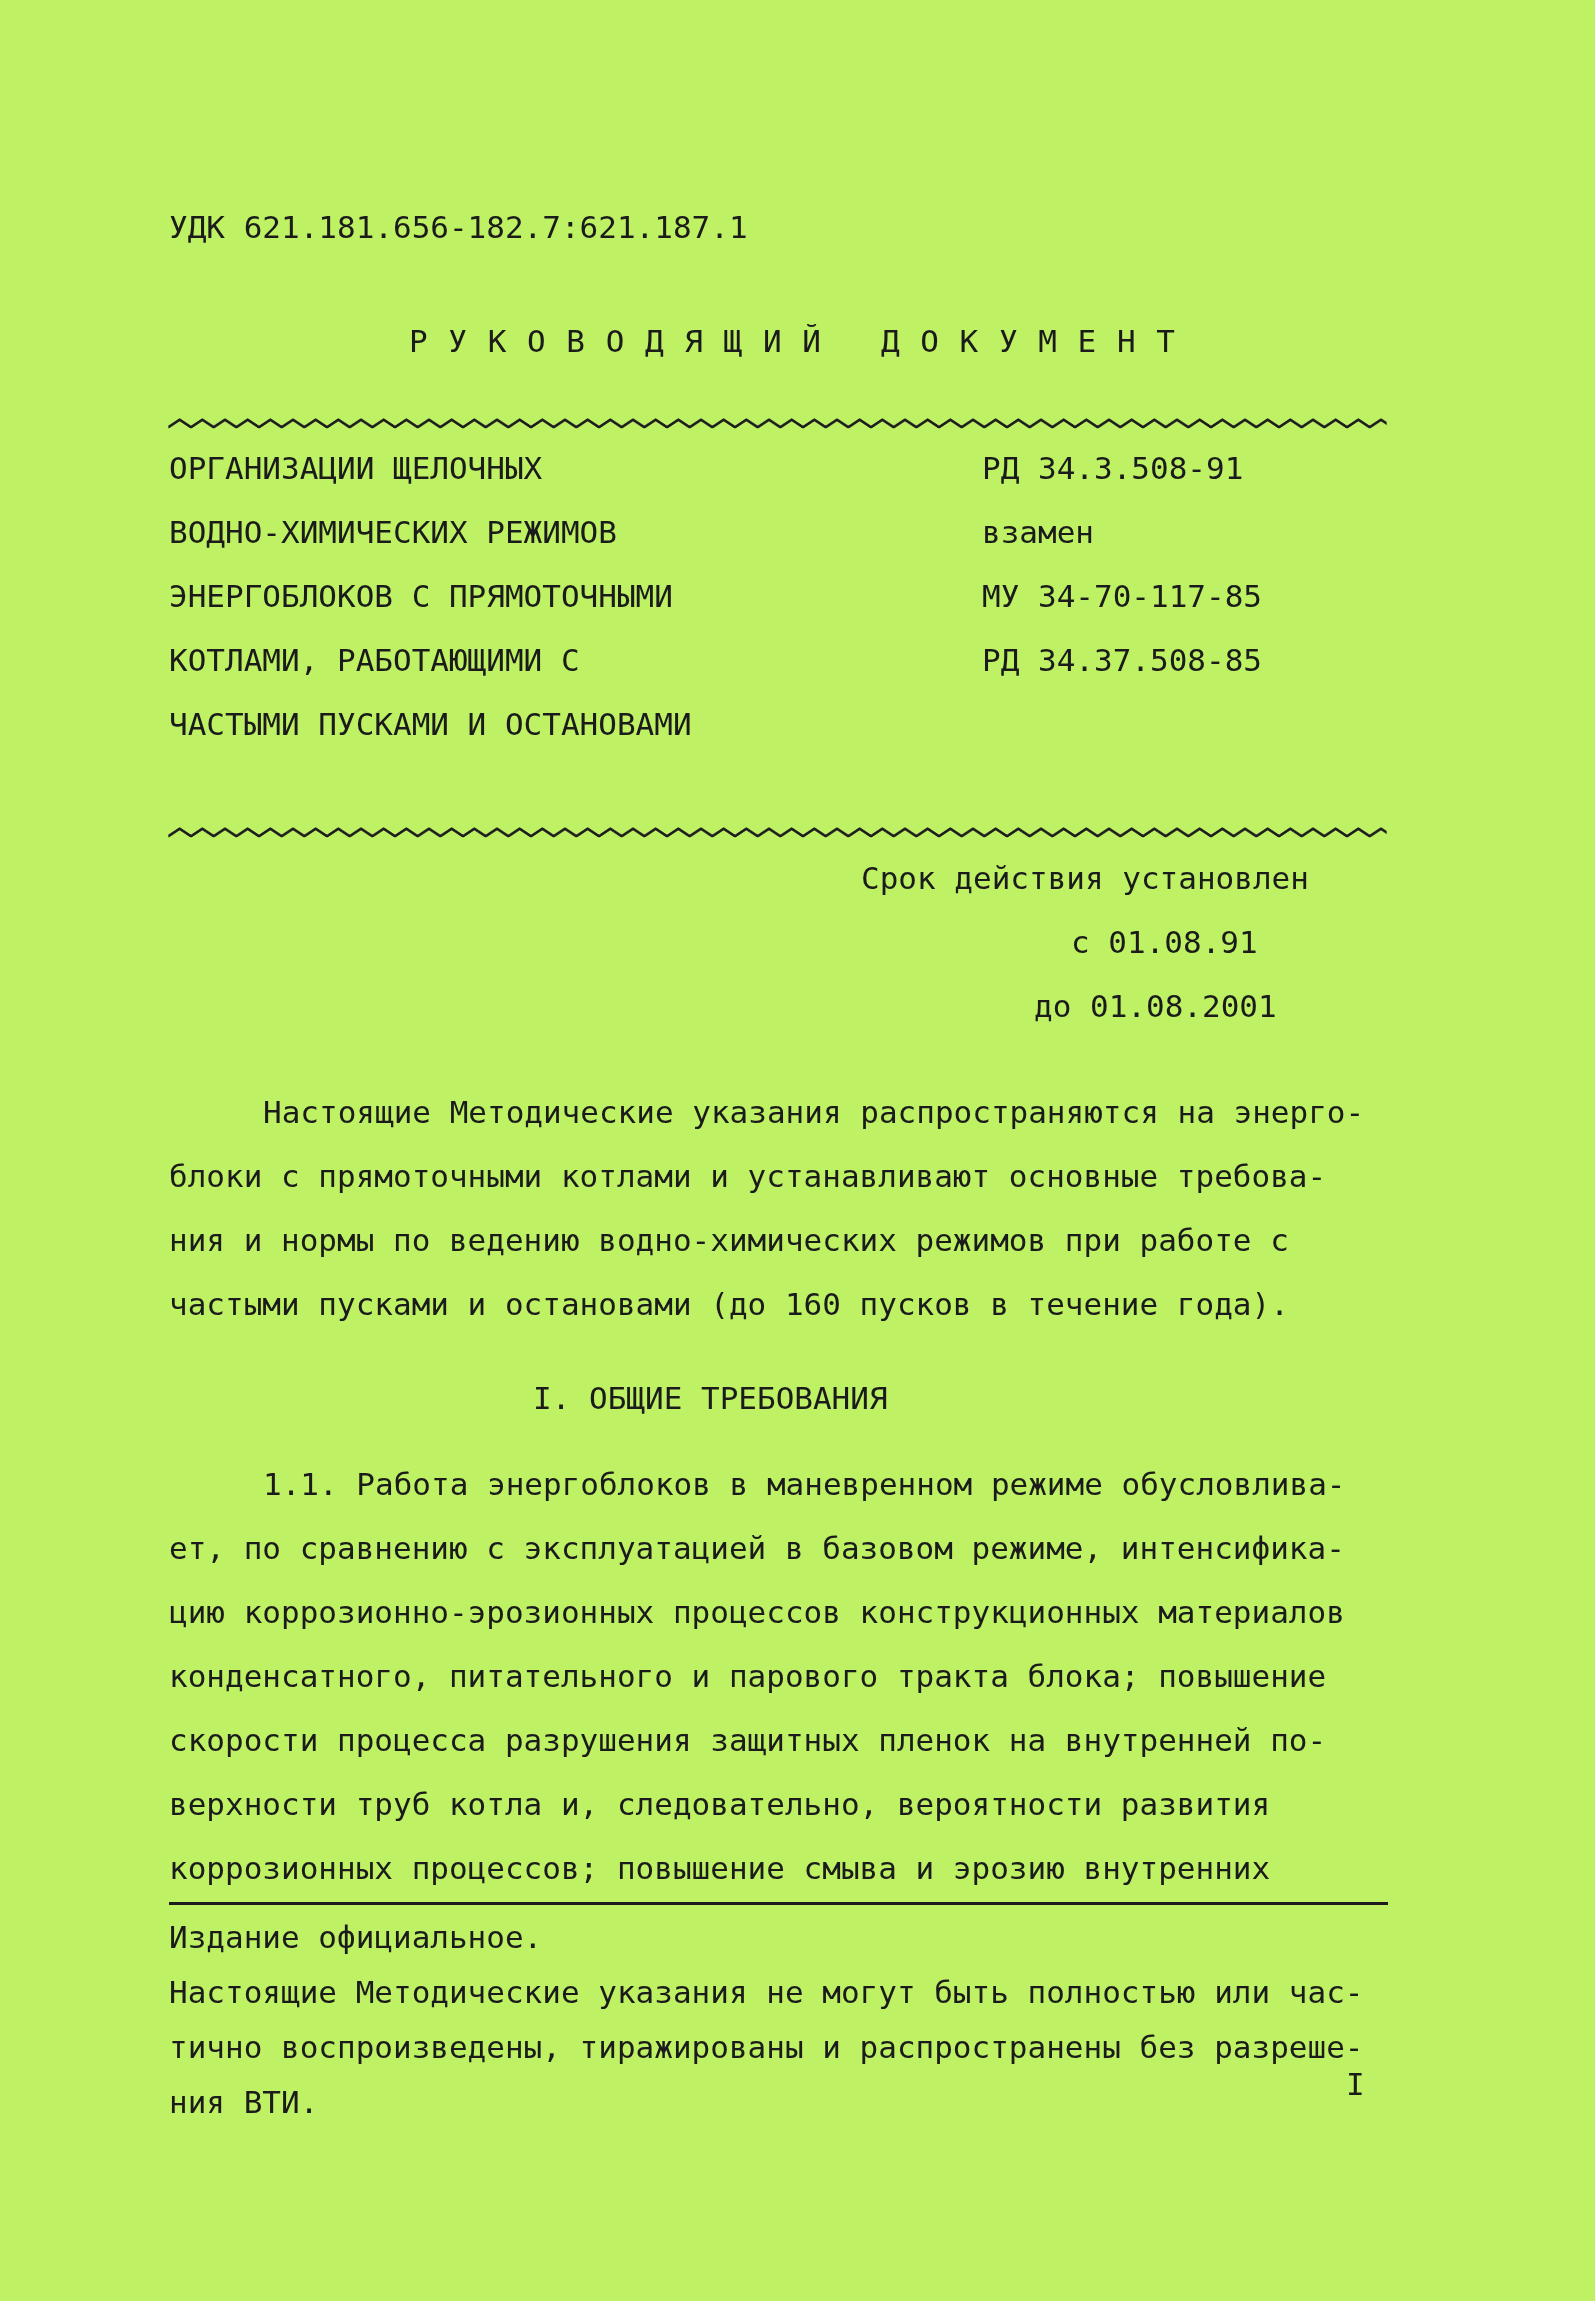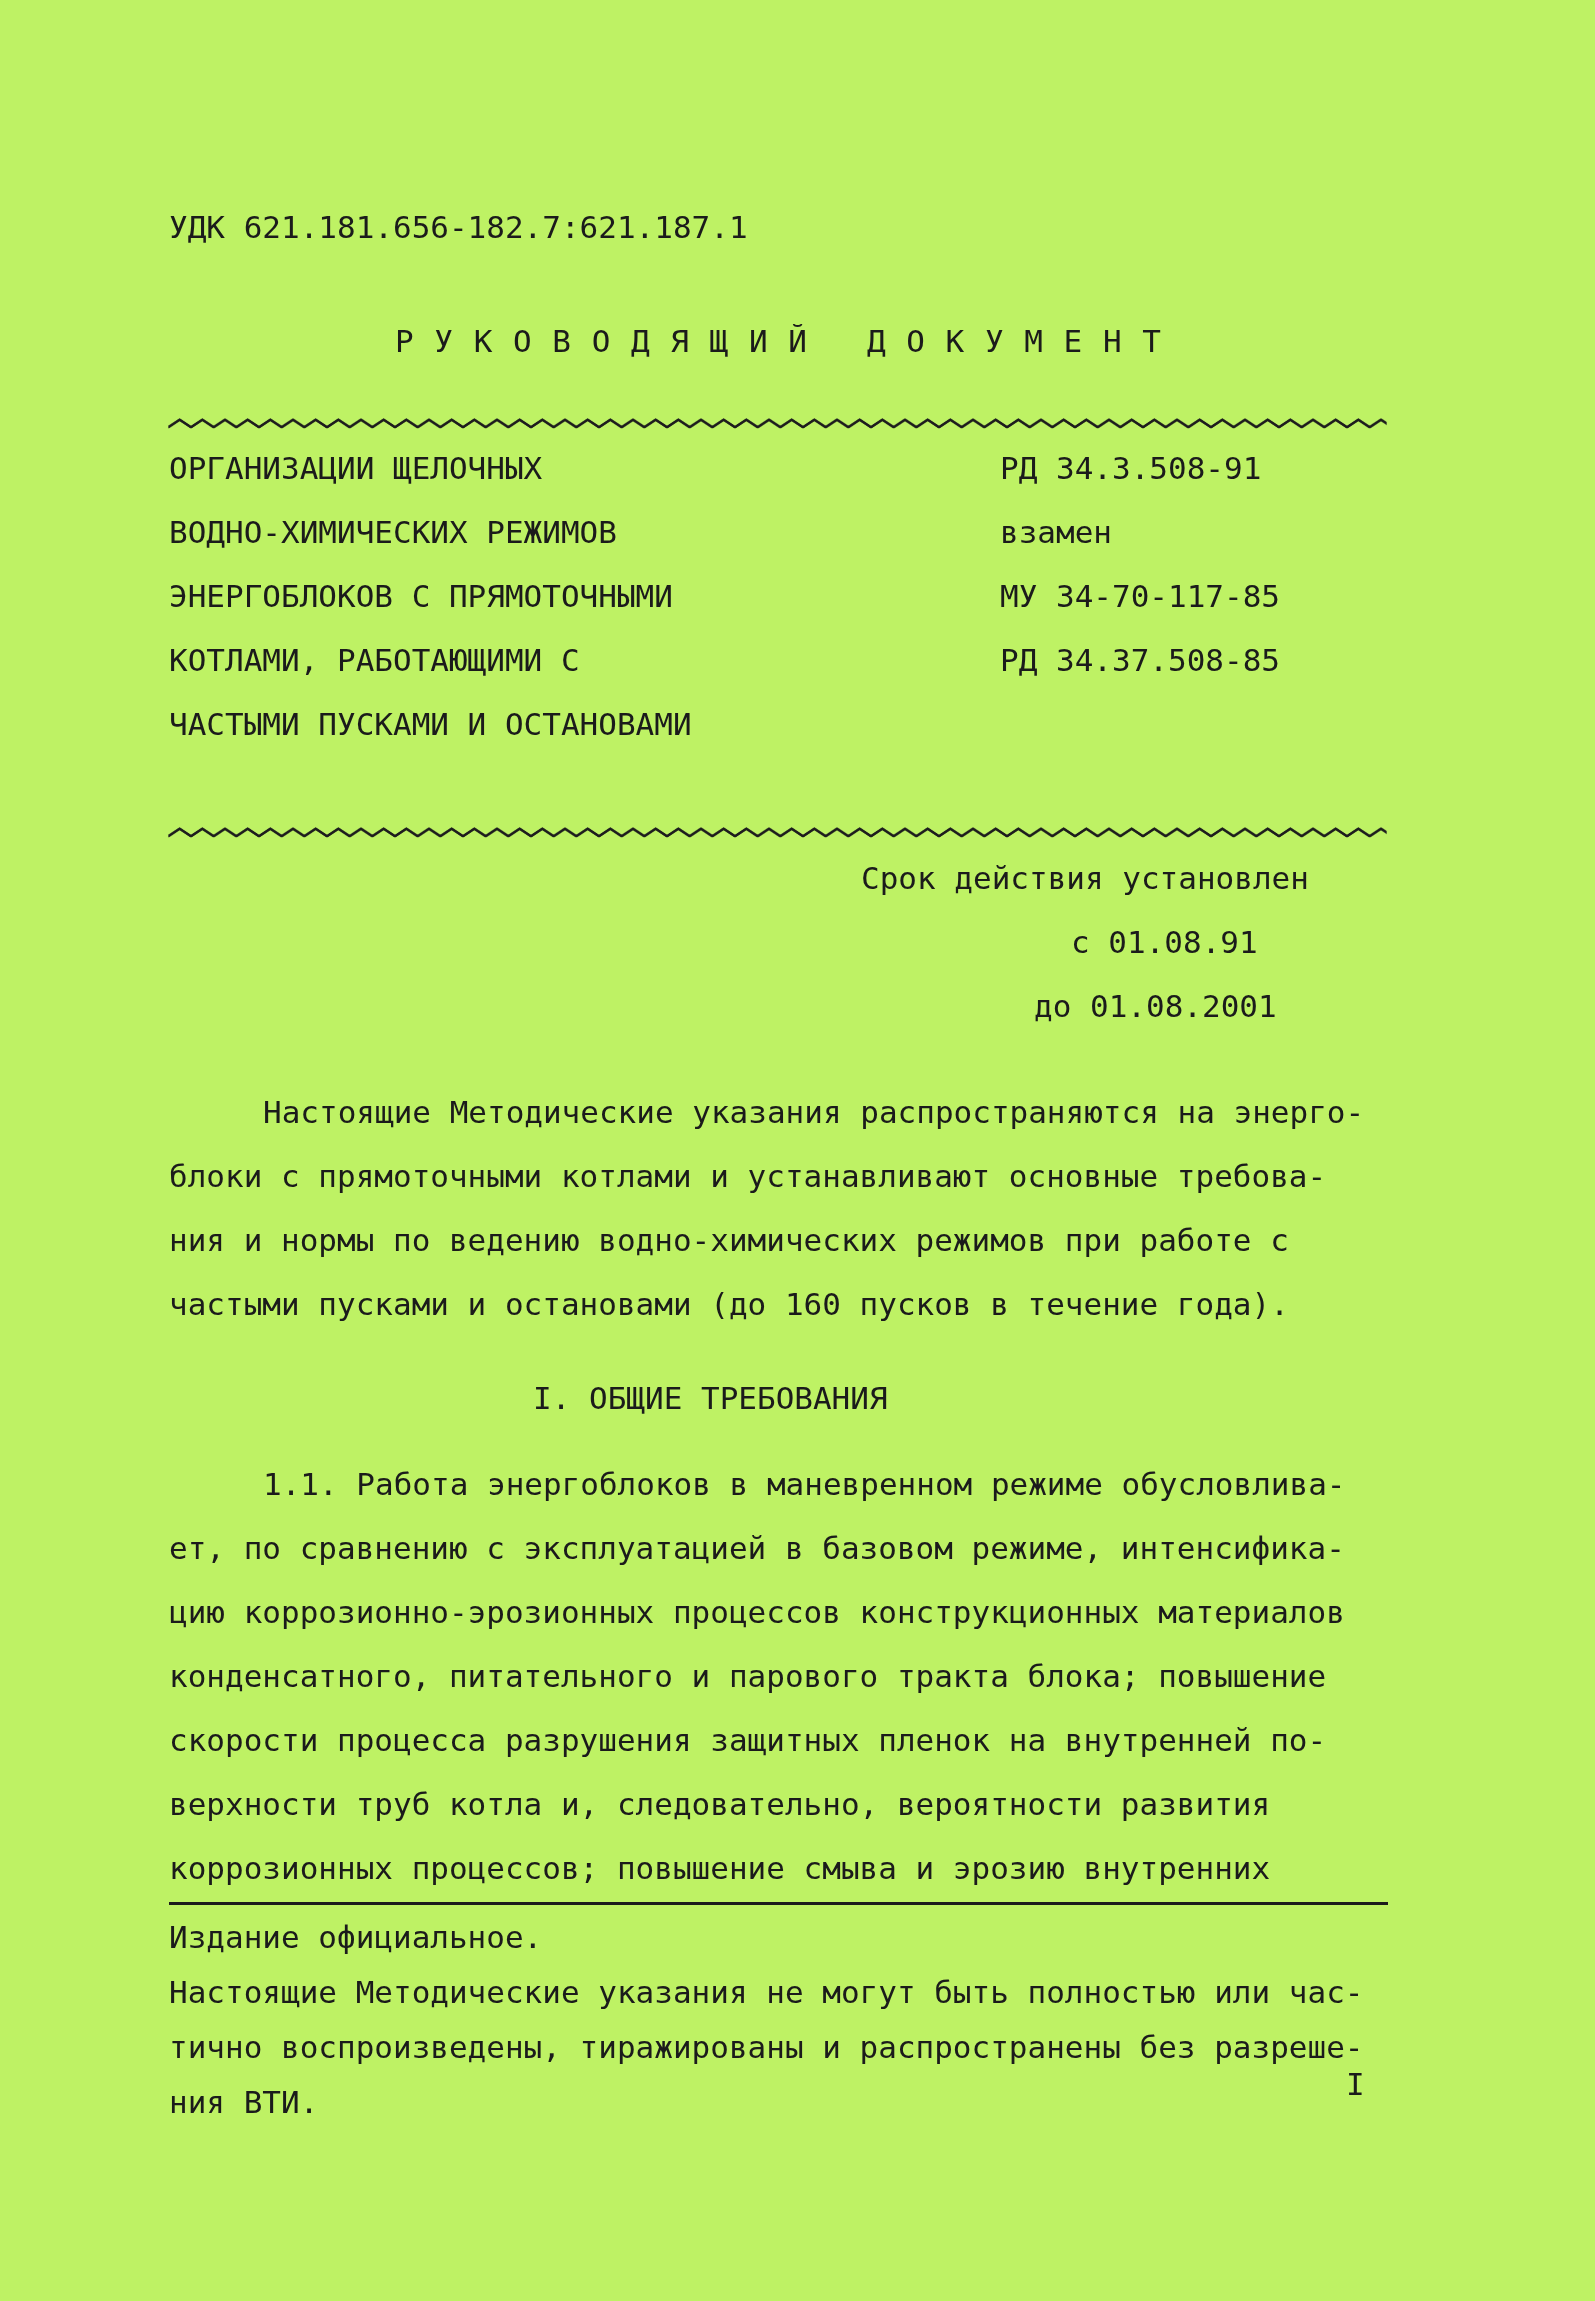--- a/index.html
+++ b/index.html
@@ -15,25 +15,25 @@
     font-weight: 400;
     color: #1b1b1b;
     overflow: hidden;
   }
   .abs { position: absolute; }
   .line { line-height: 64px; white-space: pre; }
   .fline { line-height: 55px; white-space: pre; }
   .indent { padding-left: 94px; }
 
   #udc        { left: 169px;  top: 195px; }
-  #dockind    { left: 395px;  top: 309px; letter-spacing: 1px; }
+  #dockind    { left: 409px;  top: 309px; letter-spacing: 1px; }
   #squiggle-top    { left: 164px; top: 415px; }
   #squiggle-bottom { left: 164px; top: 824px; }
   #titleblock { left: 169px;  top: 436px; }
-  #desigblock { left: 982px; top: 436px; margin-left: 18px; }
+  #desigblock { left: 982px; top: 436px; }
   #validity   { left: 861px;  top: 846px; }
   #validity .v2 { margin-left: 210px; }
   #validity .v3 { margin-left: 173px; }
   #intro      { left: 169px;  top: 1080px; width: 1229px; }
   #heading    { left: 533px;  top: 1366px; }
   #para11     { left: 169px;  top: 1452px; width: 1229px; }
   #footrule   { left: 169px;  top: 1902px; width: 1219px; border-top: 3.8px solid #1c1c1c; }
   #footnote   { left: 169px;  top: 1910px; width: 1229px; }
   #pagenum    { left: 1346px; top: 2052px; }
 </style>

